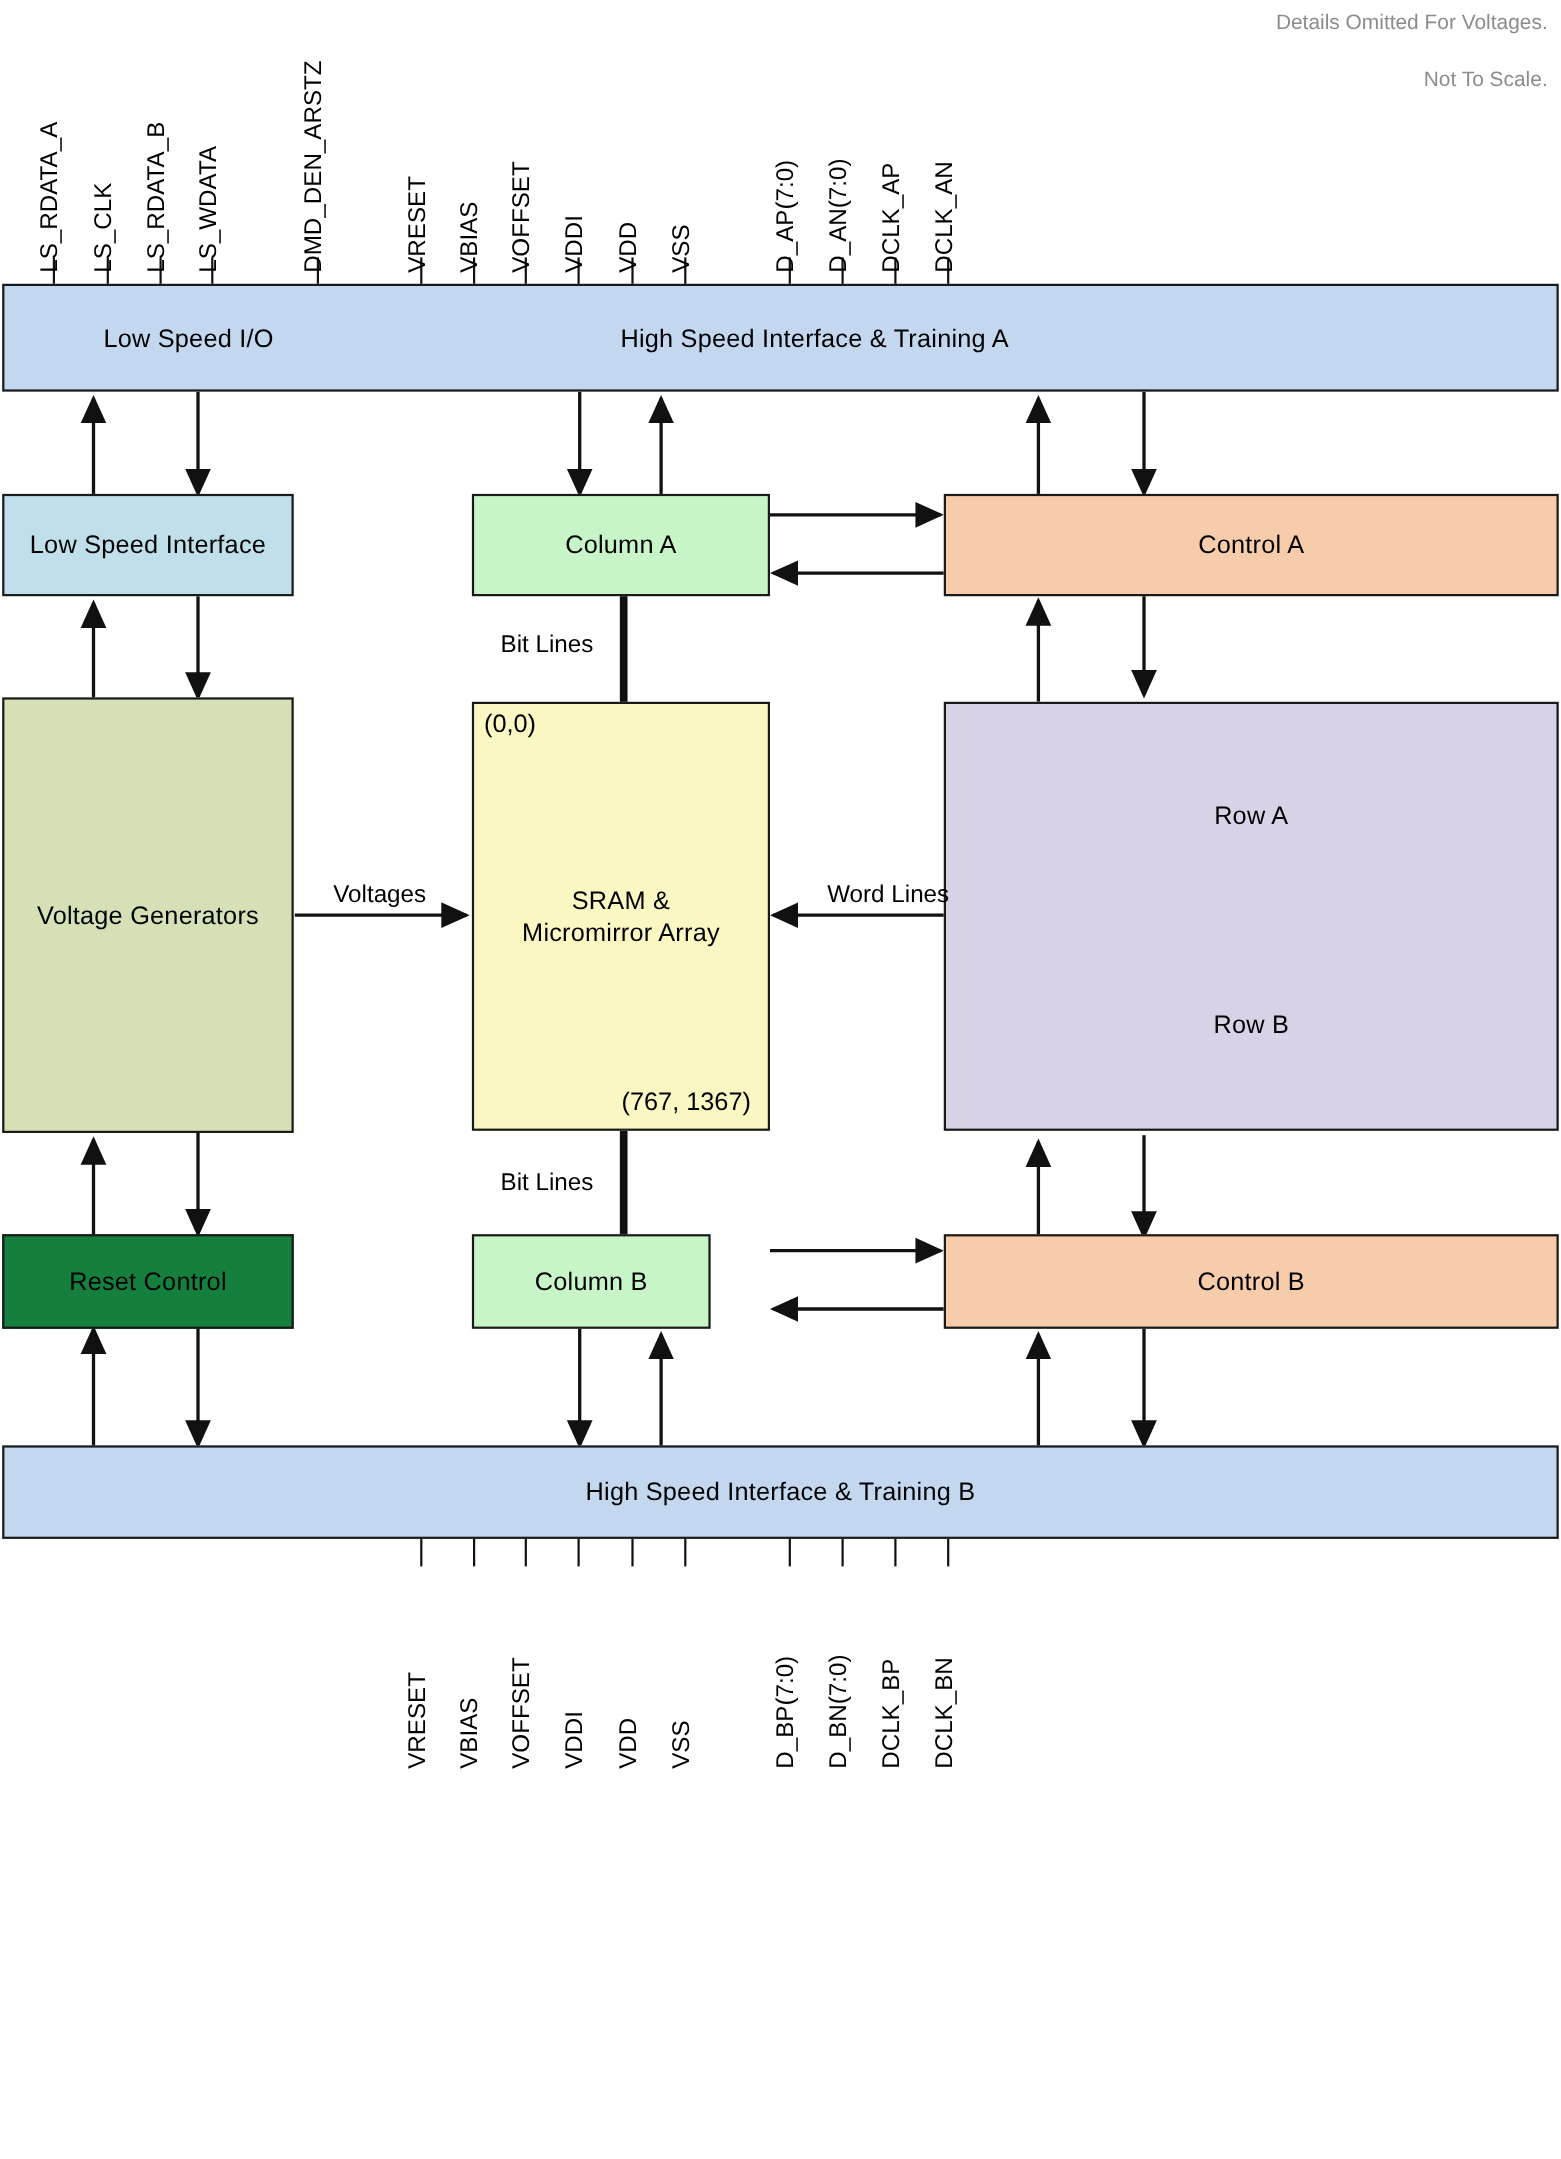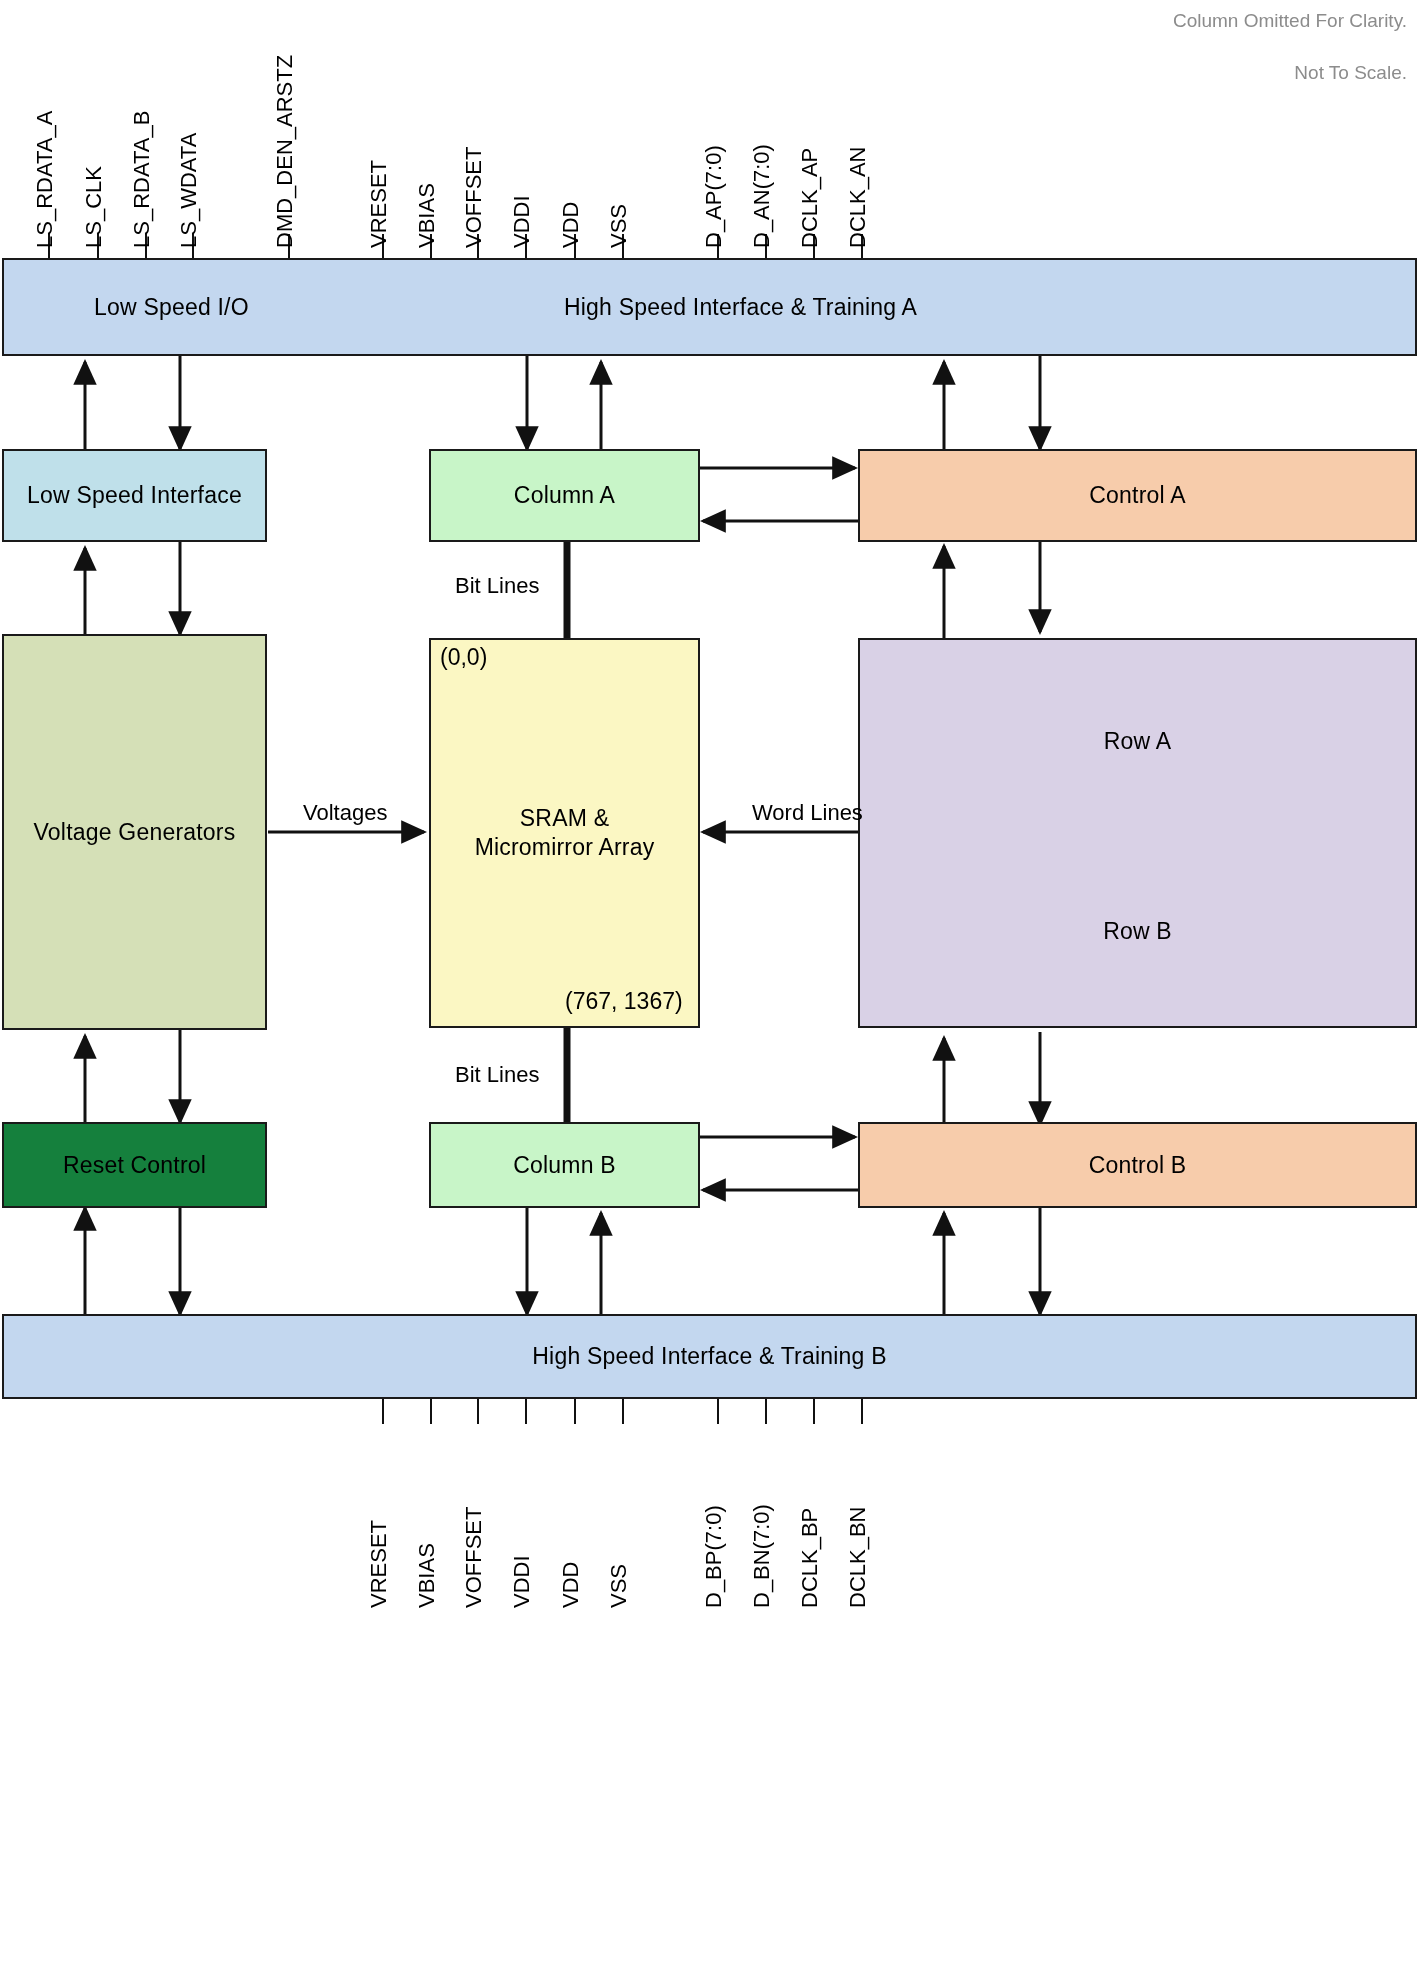--- a/index.html
+++ b/index.html
@@ -66,21 +66,21 @@
     position: absolute;
     width: 2px;
     background: #111;
   }
 </style>
 </head>
 <body>
 
 <div id="canvas">
 
-  <div class="note" style="right:12px; top:10px;">Column Omitted For Clarity.</div>
+  <div class="note" style="right:12px; top:10px;">Details Omitted For Voltages.</div>
   <div class="note" style="right:12px; top:62px;">Not To Scale.</div>
 
   <div id="top-stubs">
       <div class="stub" style="left: 48px; top: 234px; height: 26px;"></div>
       <div class="stub" style="left: 97px; top: 234px; height: 26px;"></div>
       <div class="stub" style="left: 145px; top: 234px; height: 26px;"></div>
       <div class="stub" style="left: 192px; top: 234px; height: 26px;"></div>
       <div class="stub" style="left: 288px; top: 234px; height: 26px;"></div>
       <div class="stub" style="left: 382px; top: 234px; height: 26px;"></div>
       <div class="stub" style="left: 430px; top: 234px; height: 26px;"></div>
@@ -223,21 +223,21 @@
 
   <div class="block" style="left: 858px; top: 638px; width: 559px; height: 390px; background: rgb(217, 209, 230);">
     <span class="blabel" style="position:absolute; top:88px;">Row  A</span>
     <span class="blabel" style="position:absolute; top:278px;">Row  B</span>
   </div>
 
   <div class="block" style="left: 2px; top: 1122px; width: 265px; height: 86px; background: #15803d;">
     <span class="blabel">Reset Control</span>
   </div>
 
-  <div class="block" style="left: 429px; top: 1122px; width: 271px; height: 86px; background: rgb(200, 245, 200);">
+  <div class="block" style="left: 429px; top: 1122px; width: 217px; height: 86px; background: rgb(200, 245, 200);">
     <span class="blabel">Column  B</span>
   </div>
 
   <div class="block" style="left: 858px; top: 1122px; width: 559px; height: 86px; background: rgb(247, 204, 171);">
     <span class="blabel">Control  B</span>
   </div>
 
   <div class="block" style="left: 2px; top: 1314px; width: 1415px; height: 85px; background: rgb(195, 215, 239);">
     <span class="blabel">High Speed Interface &amp; Training  B</span>
   </div>

